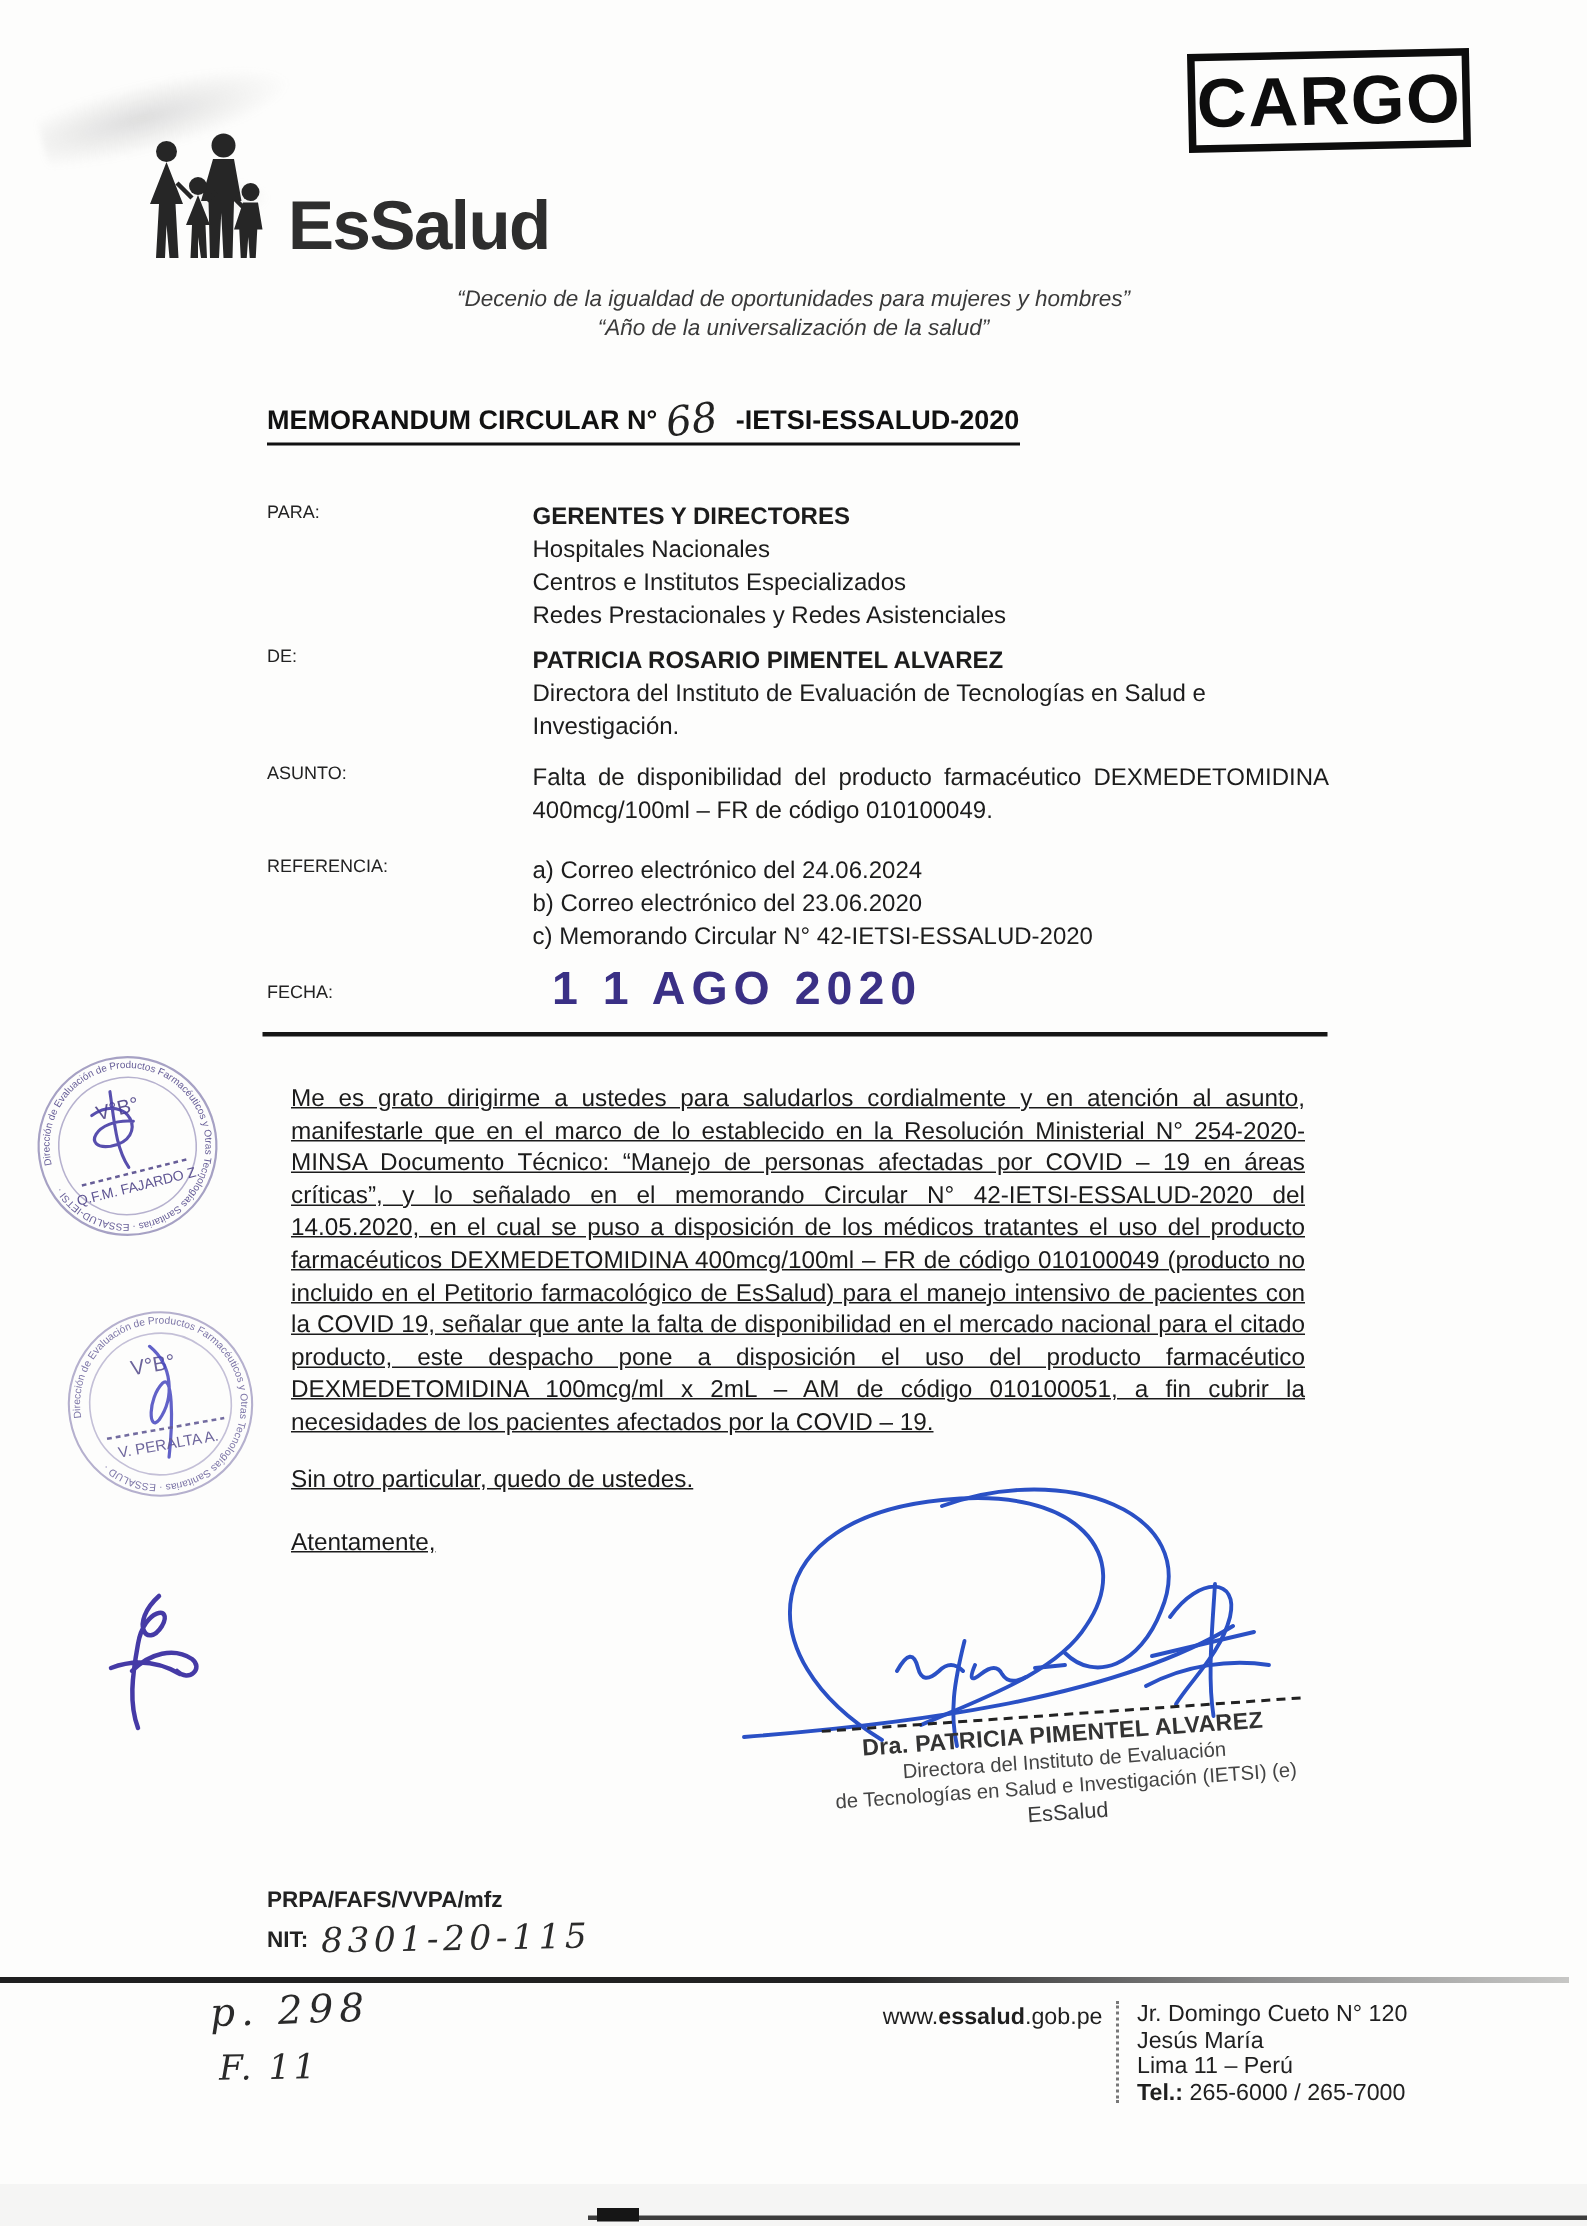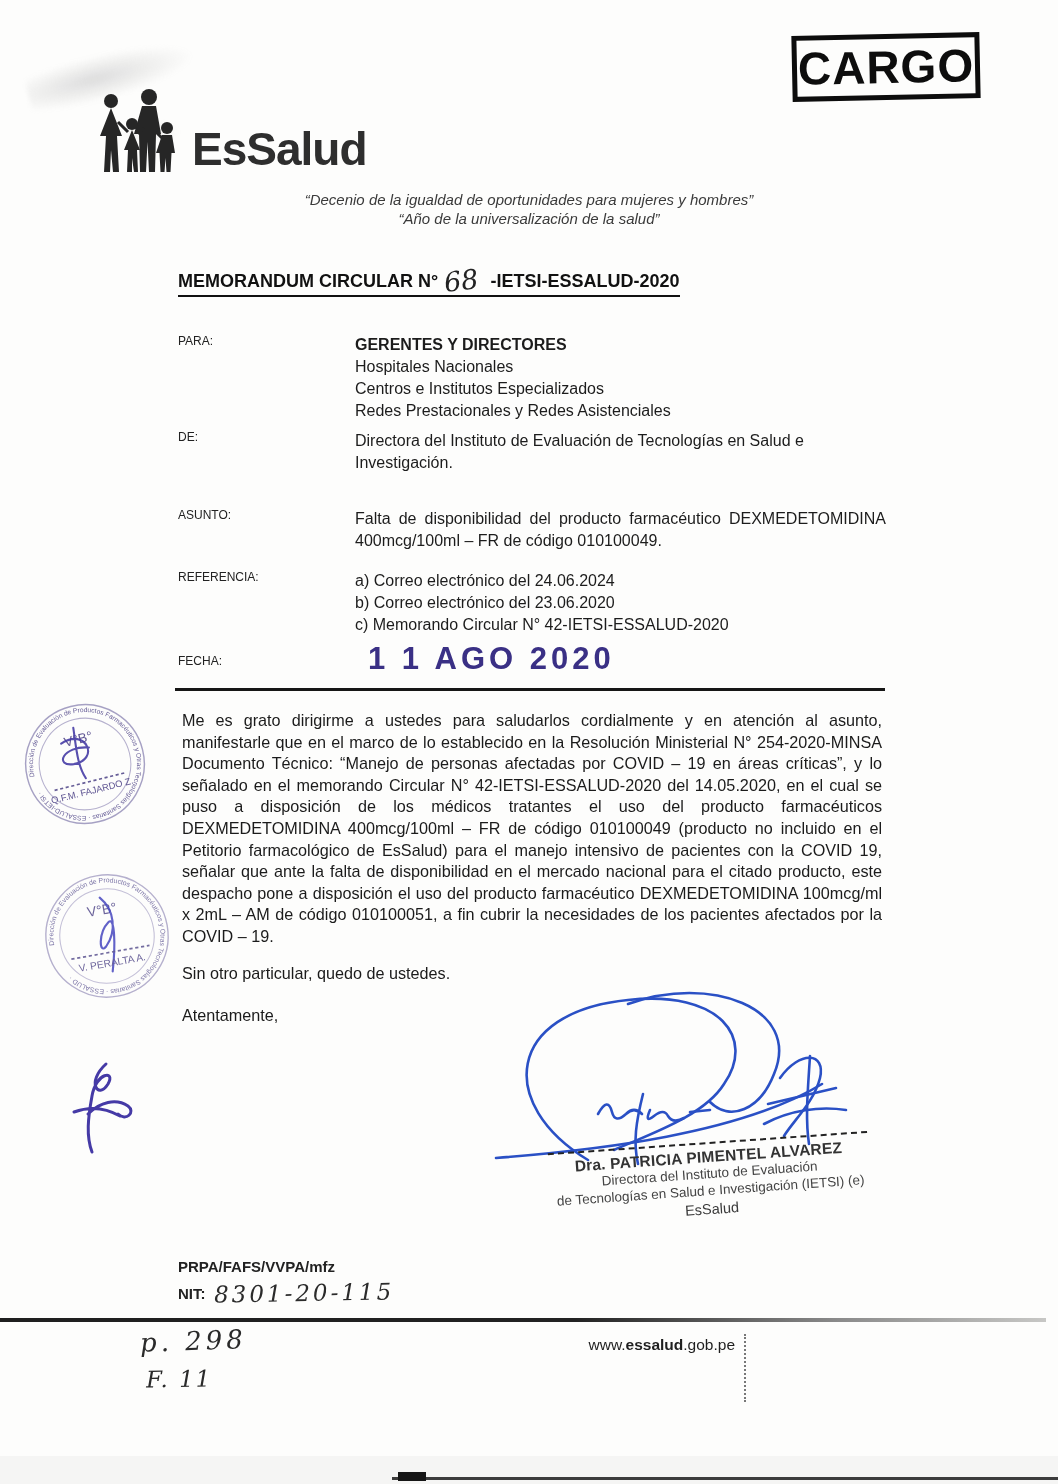--- a/index.html
+++ b/index.html
@@ -46,21 +46,21 @@
   .just{text-align:justify;}
 
   .date-stamp{font-size:31px;font-weight:bold;color:#3a3085;letter-spacing:4px;
     font-family:"Liberation Sans",sans-serif;transform:scaleY(1.05);margin-top:28px;}
 
   .rule{position:absolute;left:175px;top:688px;width:710px;height:3px;background:#161616;}
 
   
   .bodytext{position:absolute;left:178px;top:706px;width:708px;font-size:16.2px;
     line-height:21.6px;color:#1b1b1b;}
-  .bodytext p{margin:4px;}
+  .bodytext p{margin:16px;text-decoration:underline;}
   .bodytext .closing{margin-top:15px;}
   .bodytext .salut{margin-top:21px;}
 
   
   .stamp-svg{position:absolute;}
 
   
   .sig-main{position:absolute;left:478px;top:982px;width:400px;height:195px;}
   .sig-small{position:absolute;left:48px;top:1056px;width:110px;height:100px;}
   .sigblock{position:absolute;left:540px;top:1142px;width:340px;
@@ -147,20 +147,21 @@
       <div class="b">GERENTES Y DIRECTORES</div>
       <div>Hospitales Nacionales</div>
       <div>Centros e Institutos Especializados</div>
       <div>Redes Prestacionales y Redes Asistenciales</div>
     </div>
   </div>
 
   <div class="frow" style="top:430px;">
     <div class="flabel">DE:</div>
     <div class="fval">
+      <div class="b">PATRICIA ROSARIO PIMENTEL ALVAREZ</div>
       <div>Directora del Instituto de Evaluación de Tecnologías en Salud e Investigación.</div>
     </div>
   </div>
 
   <div class="frow" style="top:508px;">
     <div class="flabel">ASUNTO:</div>
     <div class="fval just">Falta de disponibilidad del producto farmacéutico DEXMEDETOMIDINA 400mcg/100ml – FR de código 010100049.</div>
   </div>
 
   <div class="frow" style="top:570px;">
@@ -253,18 +254,27 @@
 
   <div class="scanline"></div>
 
   <div class="hand-page">p. 298</div>
   <div class="hand-folio">F. 11</div>
 
   <div class="web">
     <span>www.</span><span class="b">essalud</span><span>.gob.pe</span>
   </div>
   <div class="vdots"></div>
+  <div class="addr">
+    <div>Jr. Domingo Cueto N° 120</div>
+    <div>Jesús María</div>
+    <div>Lima 11 – Perú</div>
+    <div>
+      <span class="b">Tel.:</span>
+      <span>265-6000 / 265-7000</span>
+    </div>
+  </div>
 
   <div class="bottom-strip"></div>
   <div class="bottom-line"></div>
   <div class="bottom-dash"></div>
 
 </div>
 
 </body></html>

